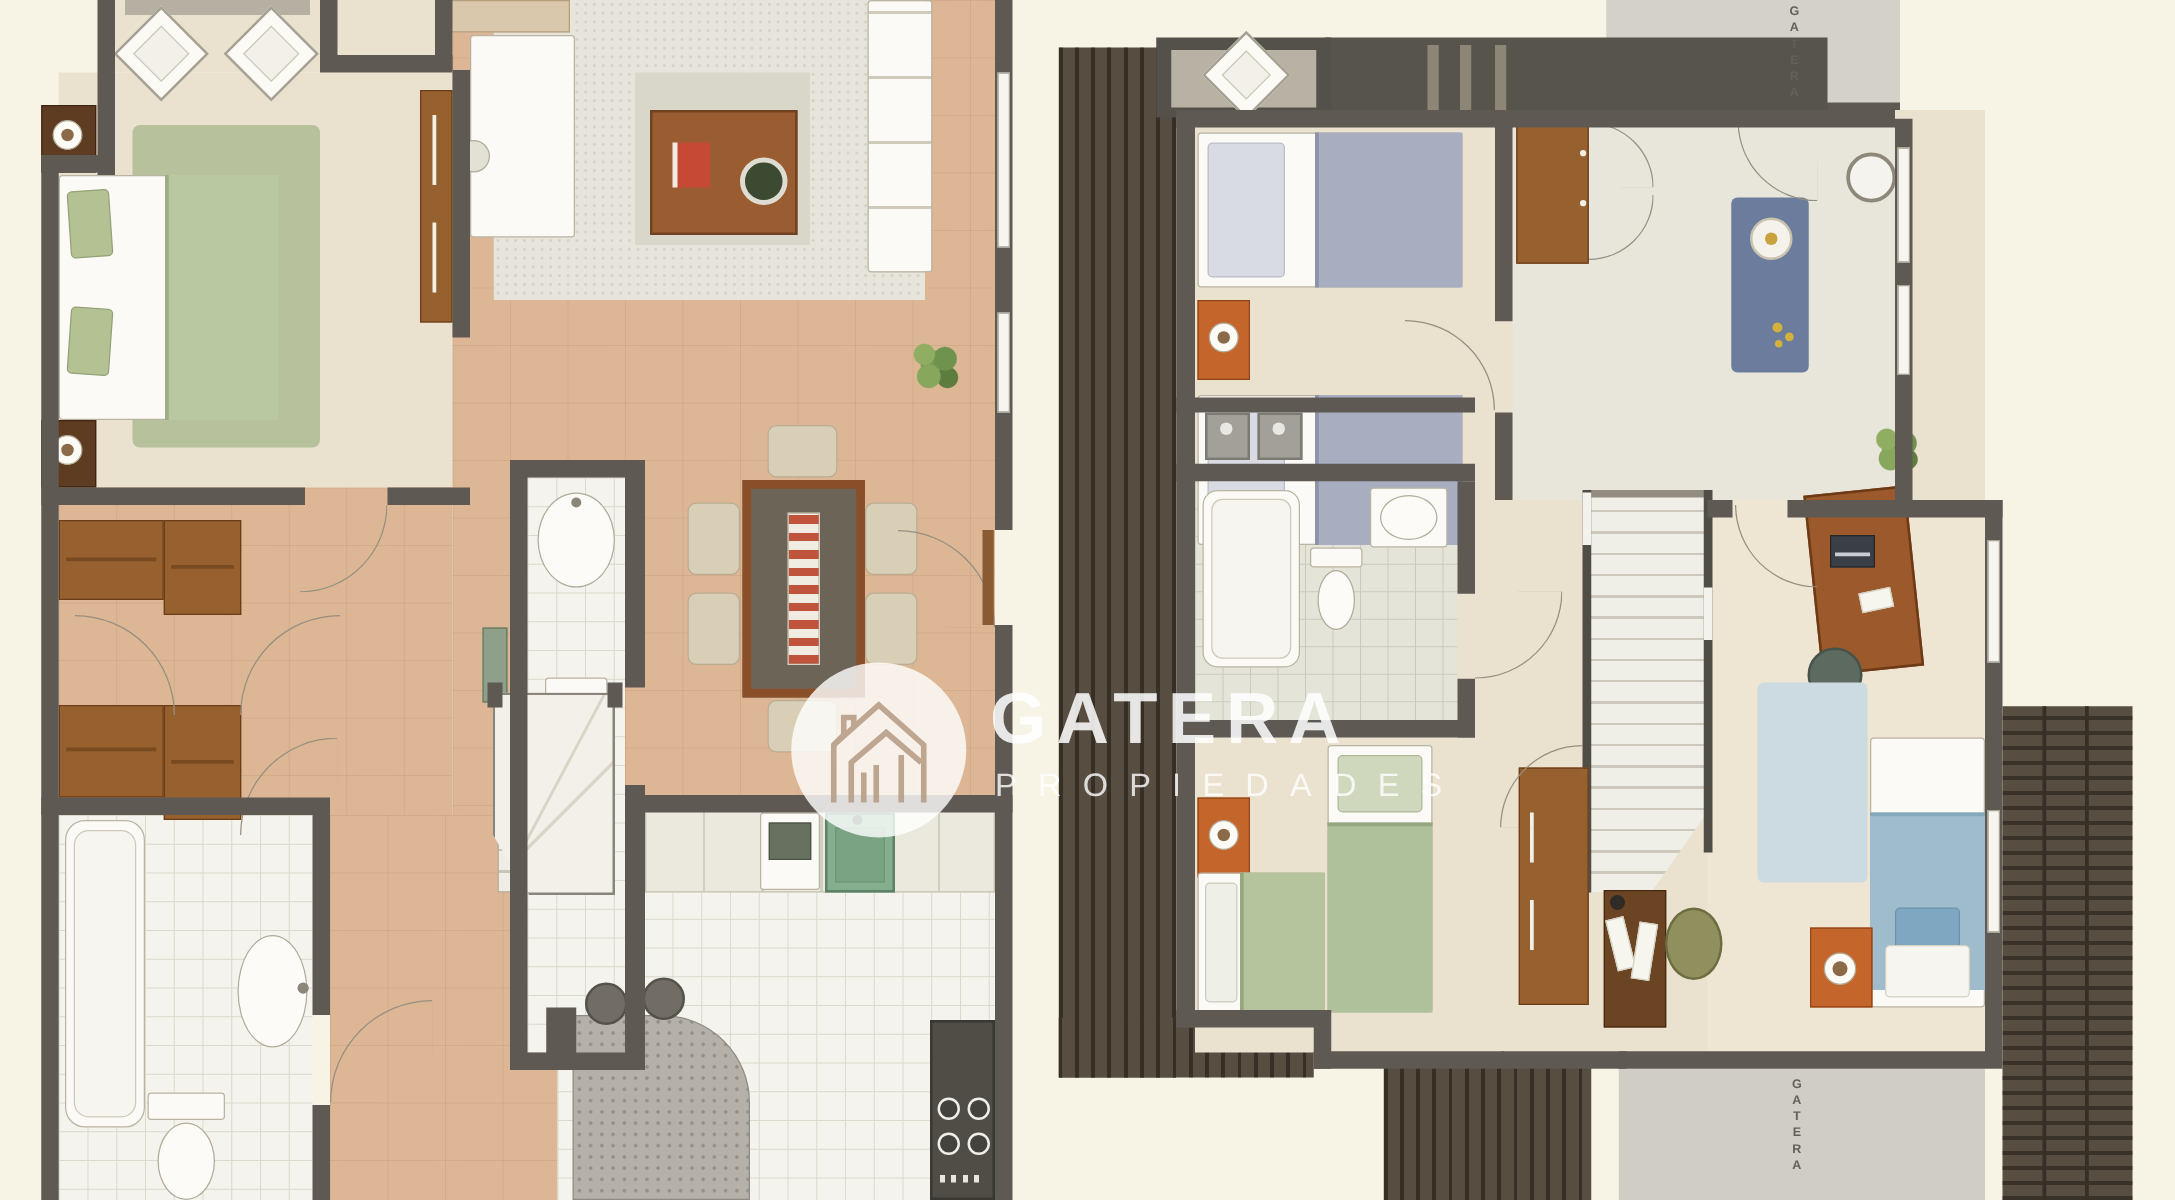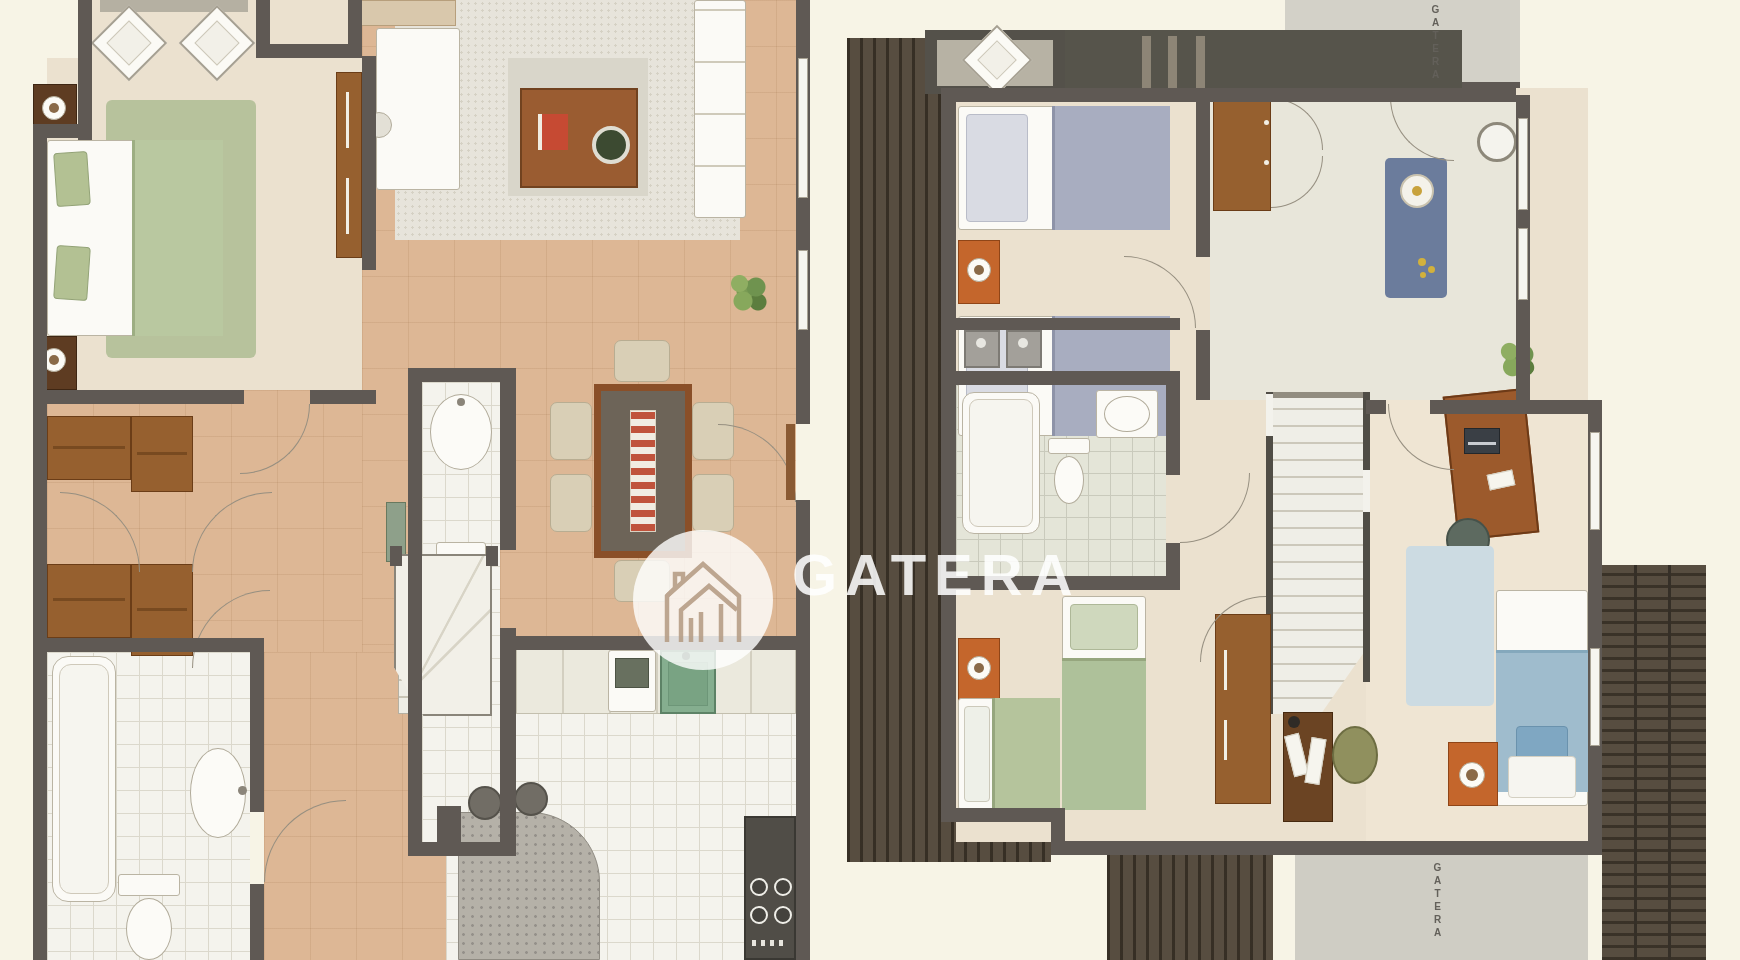--- a/index.html
+++ b/index.html
@@ -302,15 +302,16 @@
           <path d="M34 112 V66 L42 58 V44 h8 v7"></path>
           <path d="M34 66 L70 34 L106 66 V112"></path>
           <path d="M48 112 V80 L76 56 L104 80"></path>
           <path d="M58 112 V88"></path>
           <path d="M68 112 V82"></path>
           <path d="M88 112 V74"></path>
         </g>
       </svg>
     </div>
     <span class="a wm-brand" style="left:792px;top:546px">GATERA</span>
+    <span class="a wm-sub" style="left:796px;top:615px">PROPIEDADES</span>
   </div>
 
 </div>
 
 </body></html>

